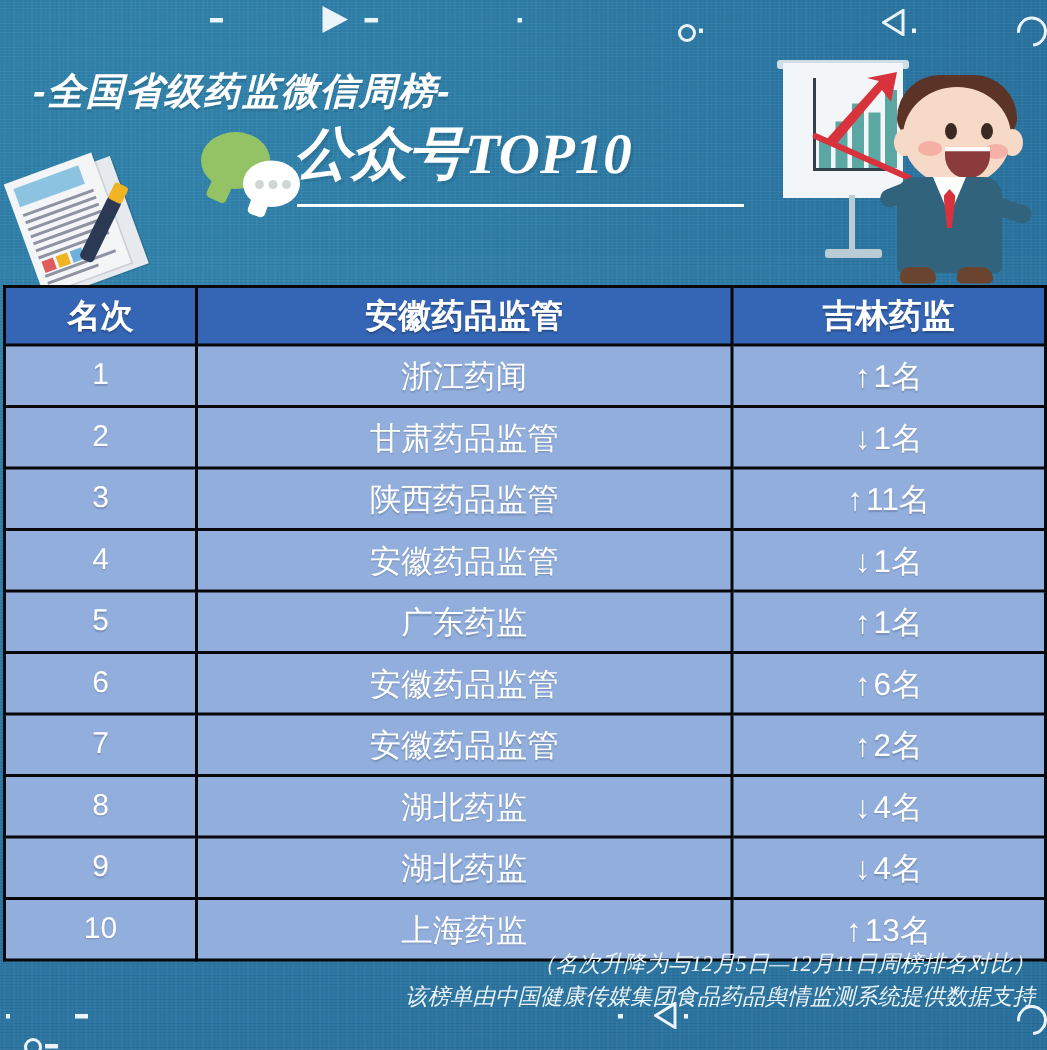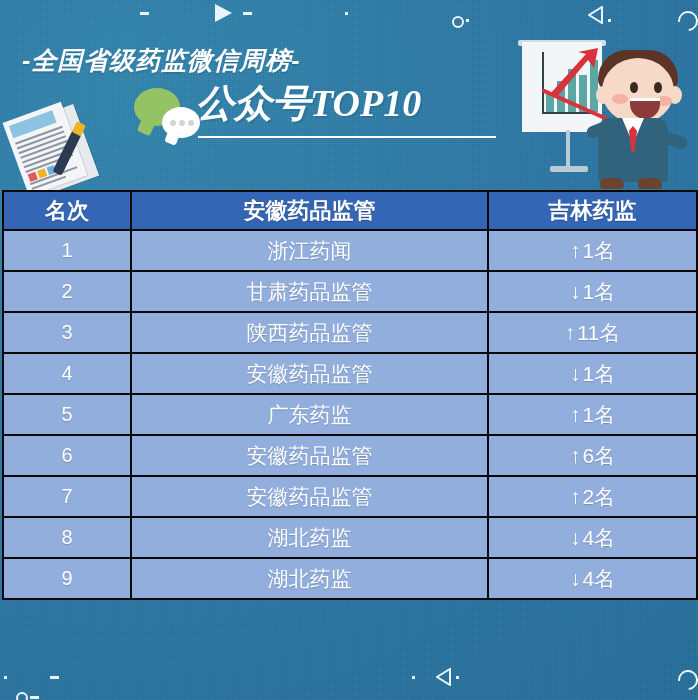--- a/index.html
+++ b/index.html
@@ -272,24 +272,33 @@
           <tr>
             <td class="rank">8</td>
             <td>湖北药监</td>
             <td class="chg"><span class="ar">↓</span><span>4名</span></td>
           </tr>
           <tr>
             <td class="rank">9</td>
             <td>湖北药监</td>
             <td class="chg"><span class="ar">↓</span><span>4名</span></td>
           </tr>
+          <tr>
+            <td class="rank">10</td>
+            <td>上海药监</td>
+            <td class="chg"><span class="ar">↑</span><span>13名</span></td>
+          </tr>
         </tbody>
     </table>
   </div>
 
+  <div class="foot">
+    <div class="l1">（名次升降为与12月5日—12月11日周榜排名对比）</div>
+    <div class="l2">该榜单由中国健康传媒集团食品药品舆情监测系统提供数据支持</div>
+  </div>
 
   <div>
     <div class="dots" style="left:4px;top:676px;width:40px;"></div>
     <div class="dash" style="left:50px;top:676px;width:360px;"></div>
     <div class="dots" style="left:412px;top:676px;width:22px;"></div>
     <svg style="position:absolute;left:436px;top:668px;" width="16" height="18">
       <polygon points="14,1 14,17 1,9" fill="none" stroke="#eaf4fa" stroke-width="2"></polygon>
     </svg>
     <div class="dots" style="left:456px;top:676px;width:224px;"></div>
     <div class="spiral" style="left:678px;top:670px;transform:rotate(40deg);"></div>

